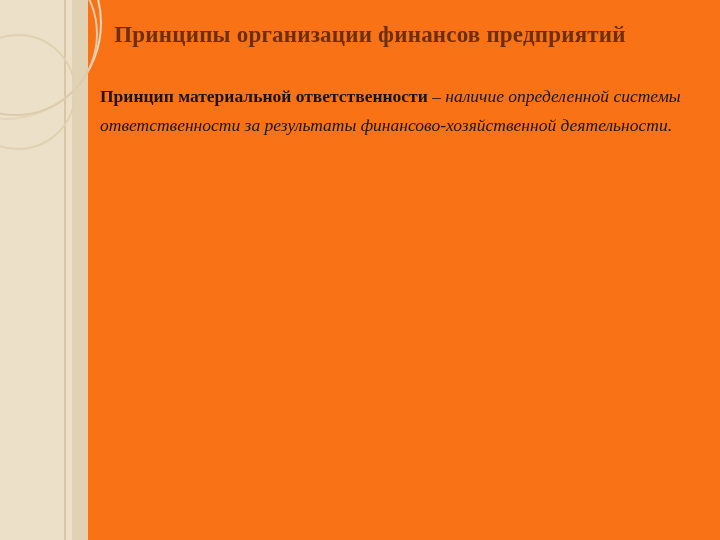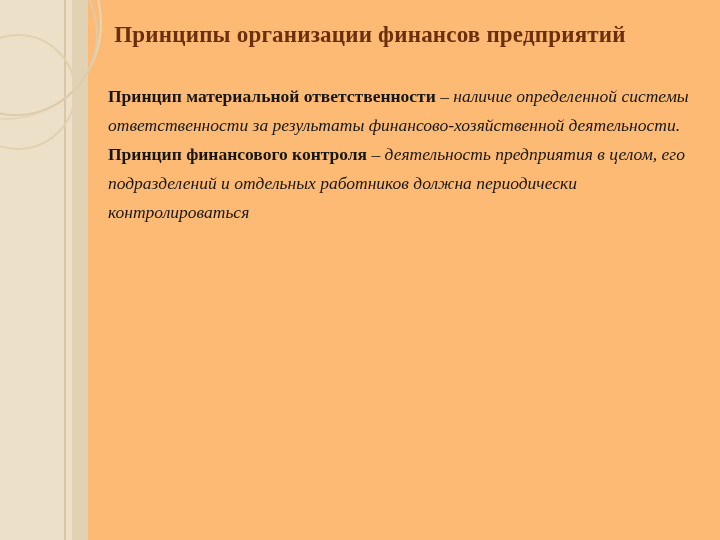--- a/index.html
+++ b/index.html
@@ -10,21 +10,21 @@
     width: 720px;
     height: 540px;
     background: #ffffff;
     font-family: "Liberation Serif", serif;
     overflow: hidden;
   }
   .slide {
     position: relative;
     width: 720px;
     height: 540px;
-    background: #fdba74;
+    background: #f97316;
     overflow: hidden;
   }
   
   .left-band {
     position: absolute;
     left: 0;
     top: 0;
     width: 88px;
     height: 540px;
     background: #ece0c8;
@@ -81,21 +81,21 @@
     text-align: center;
     font-family: "Liberation Serif", serif;
     font-size: 23px;
     font-weight: bold;
     color: #6b2f0e;
     letter-spacing: 0.2px;
     white-space: nowrap;
   }
   .body-block {
     position: absolute;
-    left: 108px;
+    left: 100px;
     top: 82px;
     width: 600px;
   }
   .para {
     font-size: 17.5px;
     line-height: 29px;
     color: #161616;
     margin: 0;
     text-align: left;
   }
@@ -123,18 +123,15 @@
   <div class="ring ring-1"></div>
   <div class="ring ring-2"></div>
   <div class="ring ring-3"></div>
 
   <div class="title">Принципы организации  финансов предприятий</div>
 
   <div class="body-block">
     <p class="para">
       <span class="lead">Принцип материальной ответственности</span><span class="dash"> – </span><span class="cont">наличие определенной системы ответственности за результаты финансово-хозяйственной деятельности.</span>
     </p>
-    <p class="para">
-      <span class="lead">Принцип финансового контроля</span><span class="dash"> – </span><span class="cont">деятельность предприятия в целом, его подразделений и отдельных работников должна периодически контролироваться</span>
-    </p>
   </div>
 
 </div>
 
 </body></html>

